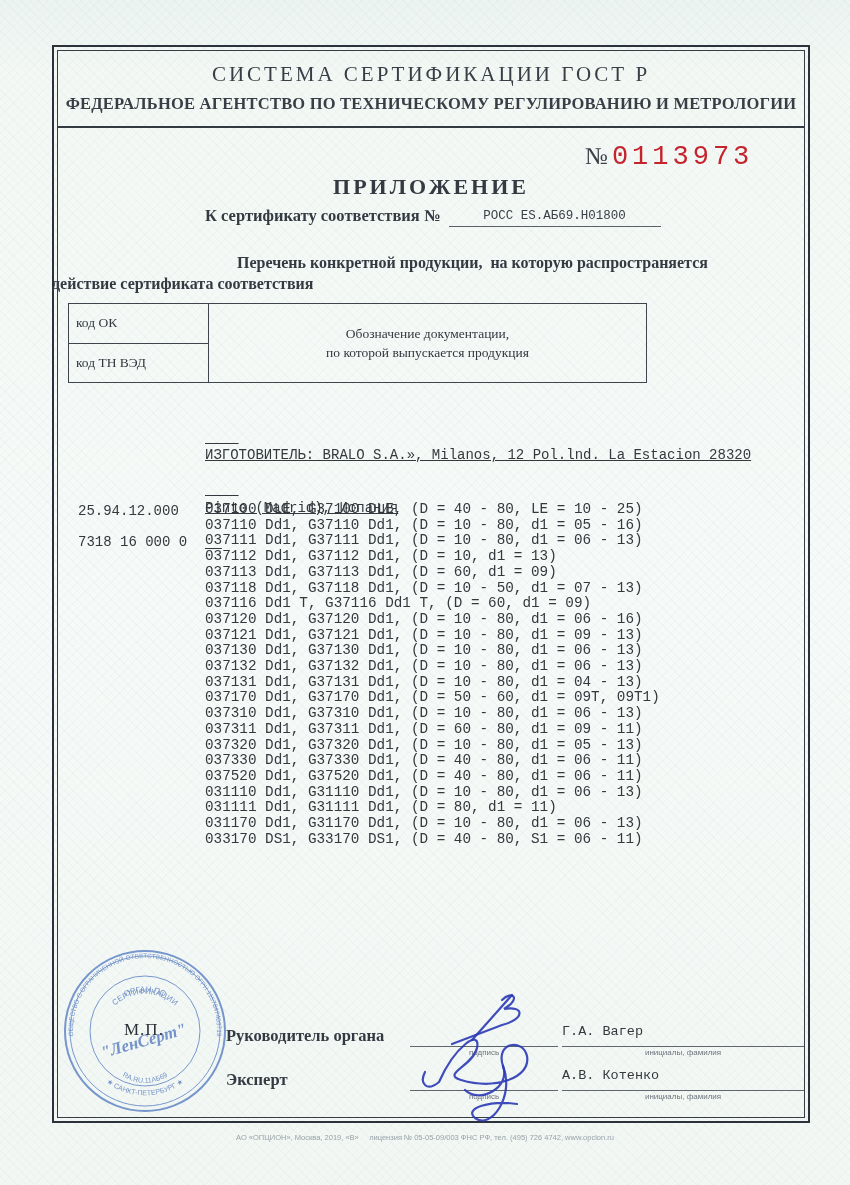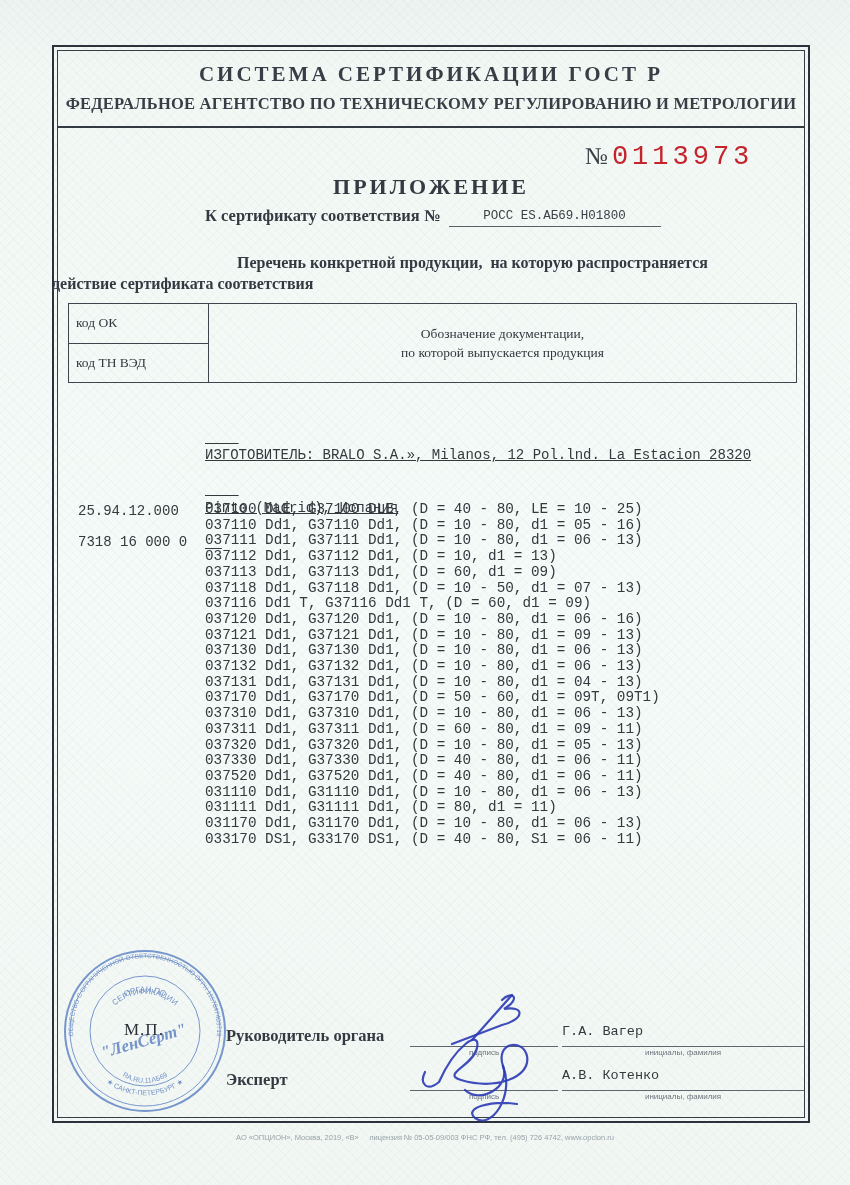--- a/index.html
+++ b/index.html
@@ -9,36 +9,36 @@
       repeating-linear-gradient(45deg, rgba(175,205,195,0.10) 0 1px, transparent 1px 6px),
       repeating-linear-gradient(-45deg, rgba(175,205,195,0.08) 0 1px, transparent 1px 6px),
       linear-gradient(180deg,#ecf3f0 0%,#f3f8f5 6%,#f6faf8 50%,#f2f7f4 100%);
     font-family:"Liberation Serif", serif;color:#33383f;
   }
   .abs{position:absolute;}
   
   .frame-outer{left:52px;top:45px;width:758px;height:1078px;border:2px solid #2c323b;box-sizing:border-box;}
   .frame-inner{position:absolute;left:3px;top:3px;right:3px;bottom:3px;border:1px solid #363d46;}
   
-  .hdr1{left:52px;top:62px;width:758px;text-align:center;font-size:21px;font-weight:bold;letter-spacing:3px;color:#383e46;}
+  .hdr1{left:52px;top:62px;width:758px;text-align:center;font-size:21px;font-weight:normal;letter-spacing:3px;color:#383e46;}
   .hdr2{left:52px;top:94px;width:758px;text-align:center;font-size:16.5px;font-weight:bold;letter-spacing:.2px;color:#383e46;}
   .hdr-rule{left:58px;top:126px;width:746px;border-top:2px solid #333a42;}
   
   .doc-no{left:585px;top:142px;white-space:nowrap;}
   .doc-no .nolbl{font-size:24px;color:#3c4148;}
   .doc-no .noval{font-family:"Liberation Mono", monospace;font-size:27px;letter-spacing:4px;color:#c5242d;}
   .title{left:52px;top:174px;width:758px;text-align:center;font-size:22px;font-weight:bold;letter-spacing:3px;color:#343a42;}
   .cert-row{left:205px;top:206px;display:flex;align-items:flex-end;}
   .cert-lbl{font-size:16.5px;font-weight:bold;color:#343a42;padding-bottom:1px;}
   .cert-val{width:212px;margin-left:8px;border-bottom:1px solid #5a6068;text-align:center;
             font-family:"Liberation Mono", monospace;font-size:12.5px;color:#3a4047;padding-bottom:3px;}
   .sub1{left:52px;top:254px;width:841px;text-align:center;font-size:16px;font-weight:bold;color:#343a42;white-space:pre;}
   .sub2{left:52px;top:275px;width:758px;text-align:left;font-size:16px;font-weight:bold;color:#343a42;}
   
-  .tbl{left:68px;top:303px;width:729px;height:80px;border:1.5px solid #3f454d;box-sizing:border-box;display:flex;}
+  .tbl{left:68px;top:303px;width:579px;height:80px;border:1.5px solid #3f454d;box-sizing:border-box;display:flex;}
   .tbl .c1{width:139px;display:flex;flex-direction:column;box-sizing:border-box;}
   .tbl .c1 .cell{flex:1;display:flex;align-items:center;padding-left:7px;font-size:13.5px;font-weight:500;box-sizing:border-box;}
   .tbl .c1 .cell:first-child{border-bottom:1.5px solid #3f454d;}
   .tbl .c2{width:283px;border-left:1.5px solid #3f454d;box-sizing:border-box;}
   .tbl .c3{flex:1;border-left:1.5px solid #3f454d;box-sizing:border-box;}
   .tbl .cmid{display:flex;flex-direction:column;justify-content:center;align-items:center;height:100%;
              font-size:13.5px;font-weight:500;text-align:center;line-height:19px;}
   
   .mono{font-family:"Liberation Mono", monospace;color:#34393e;}
   .manu{left:205px;top:412px;font-size:14px;line-height:17.5px;white-space:pre;text-decoration:underline;}

